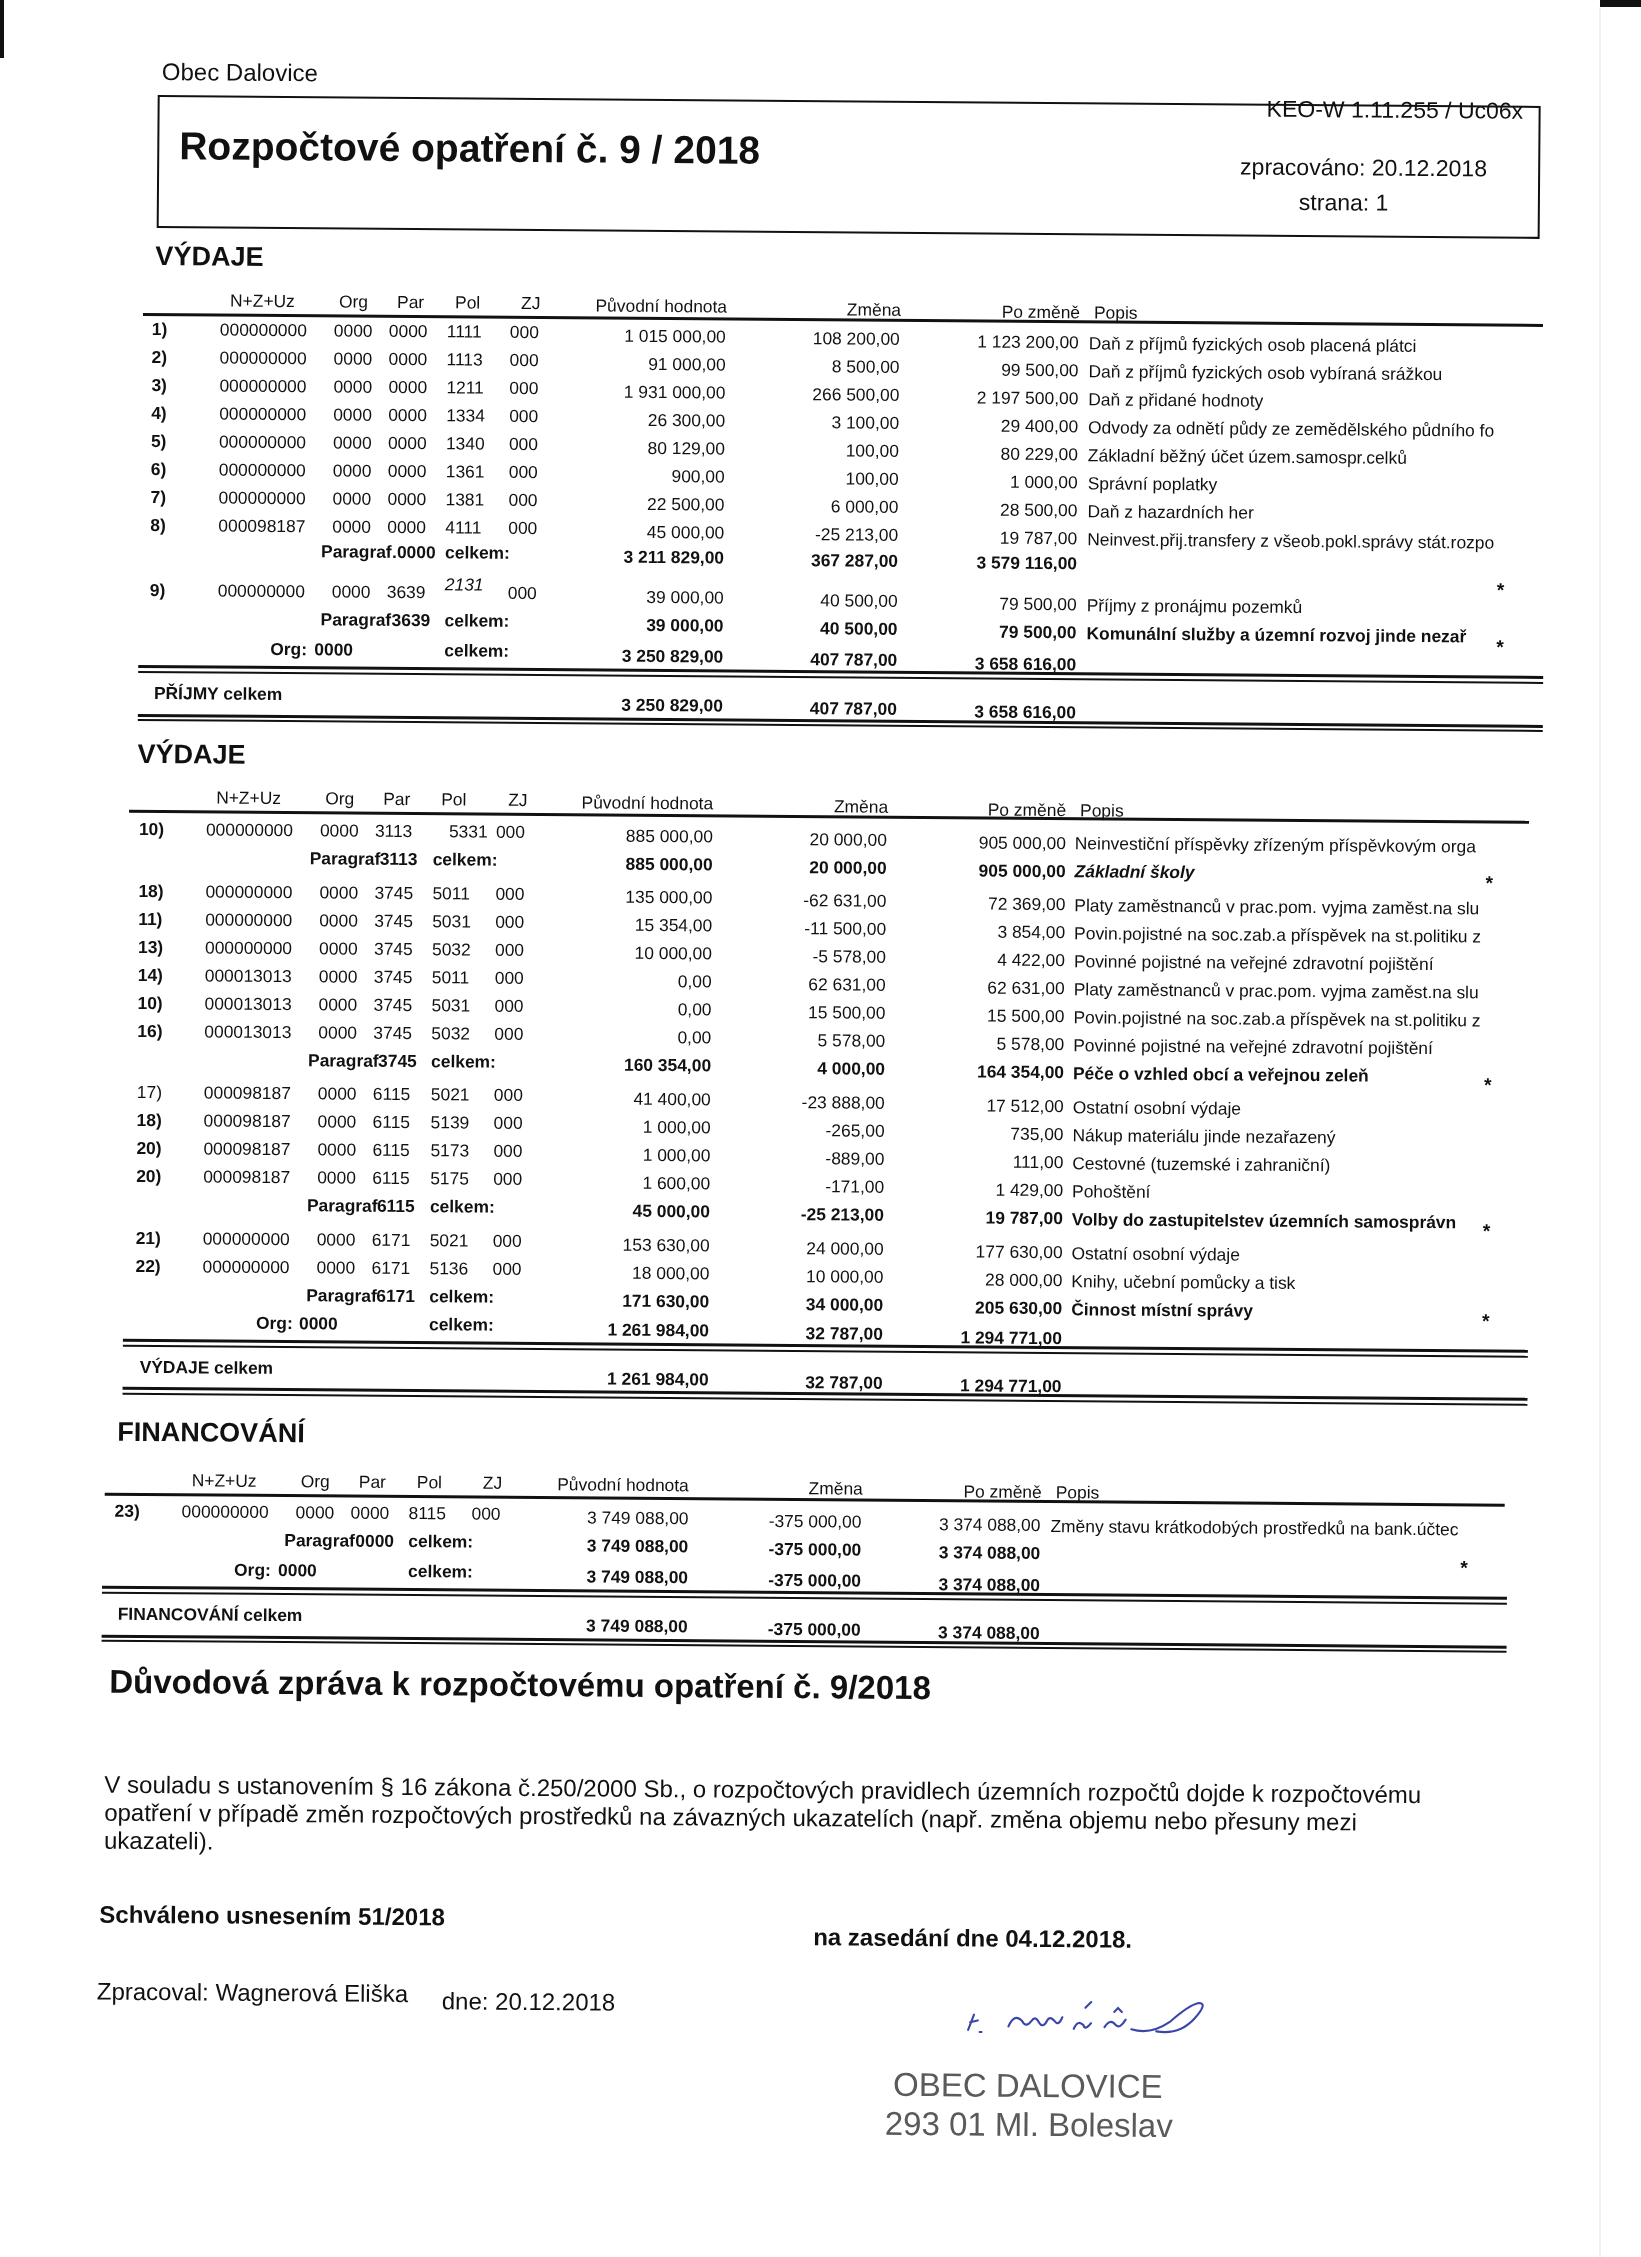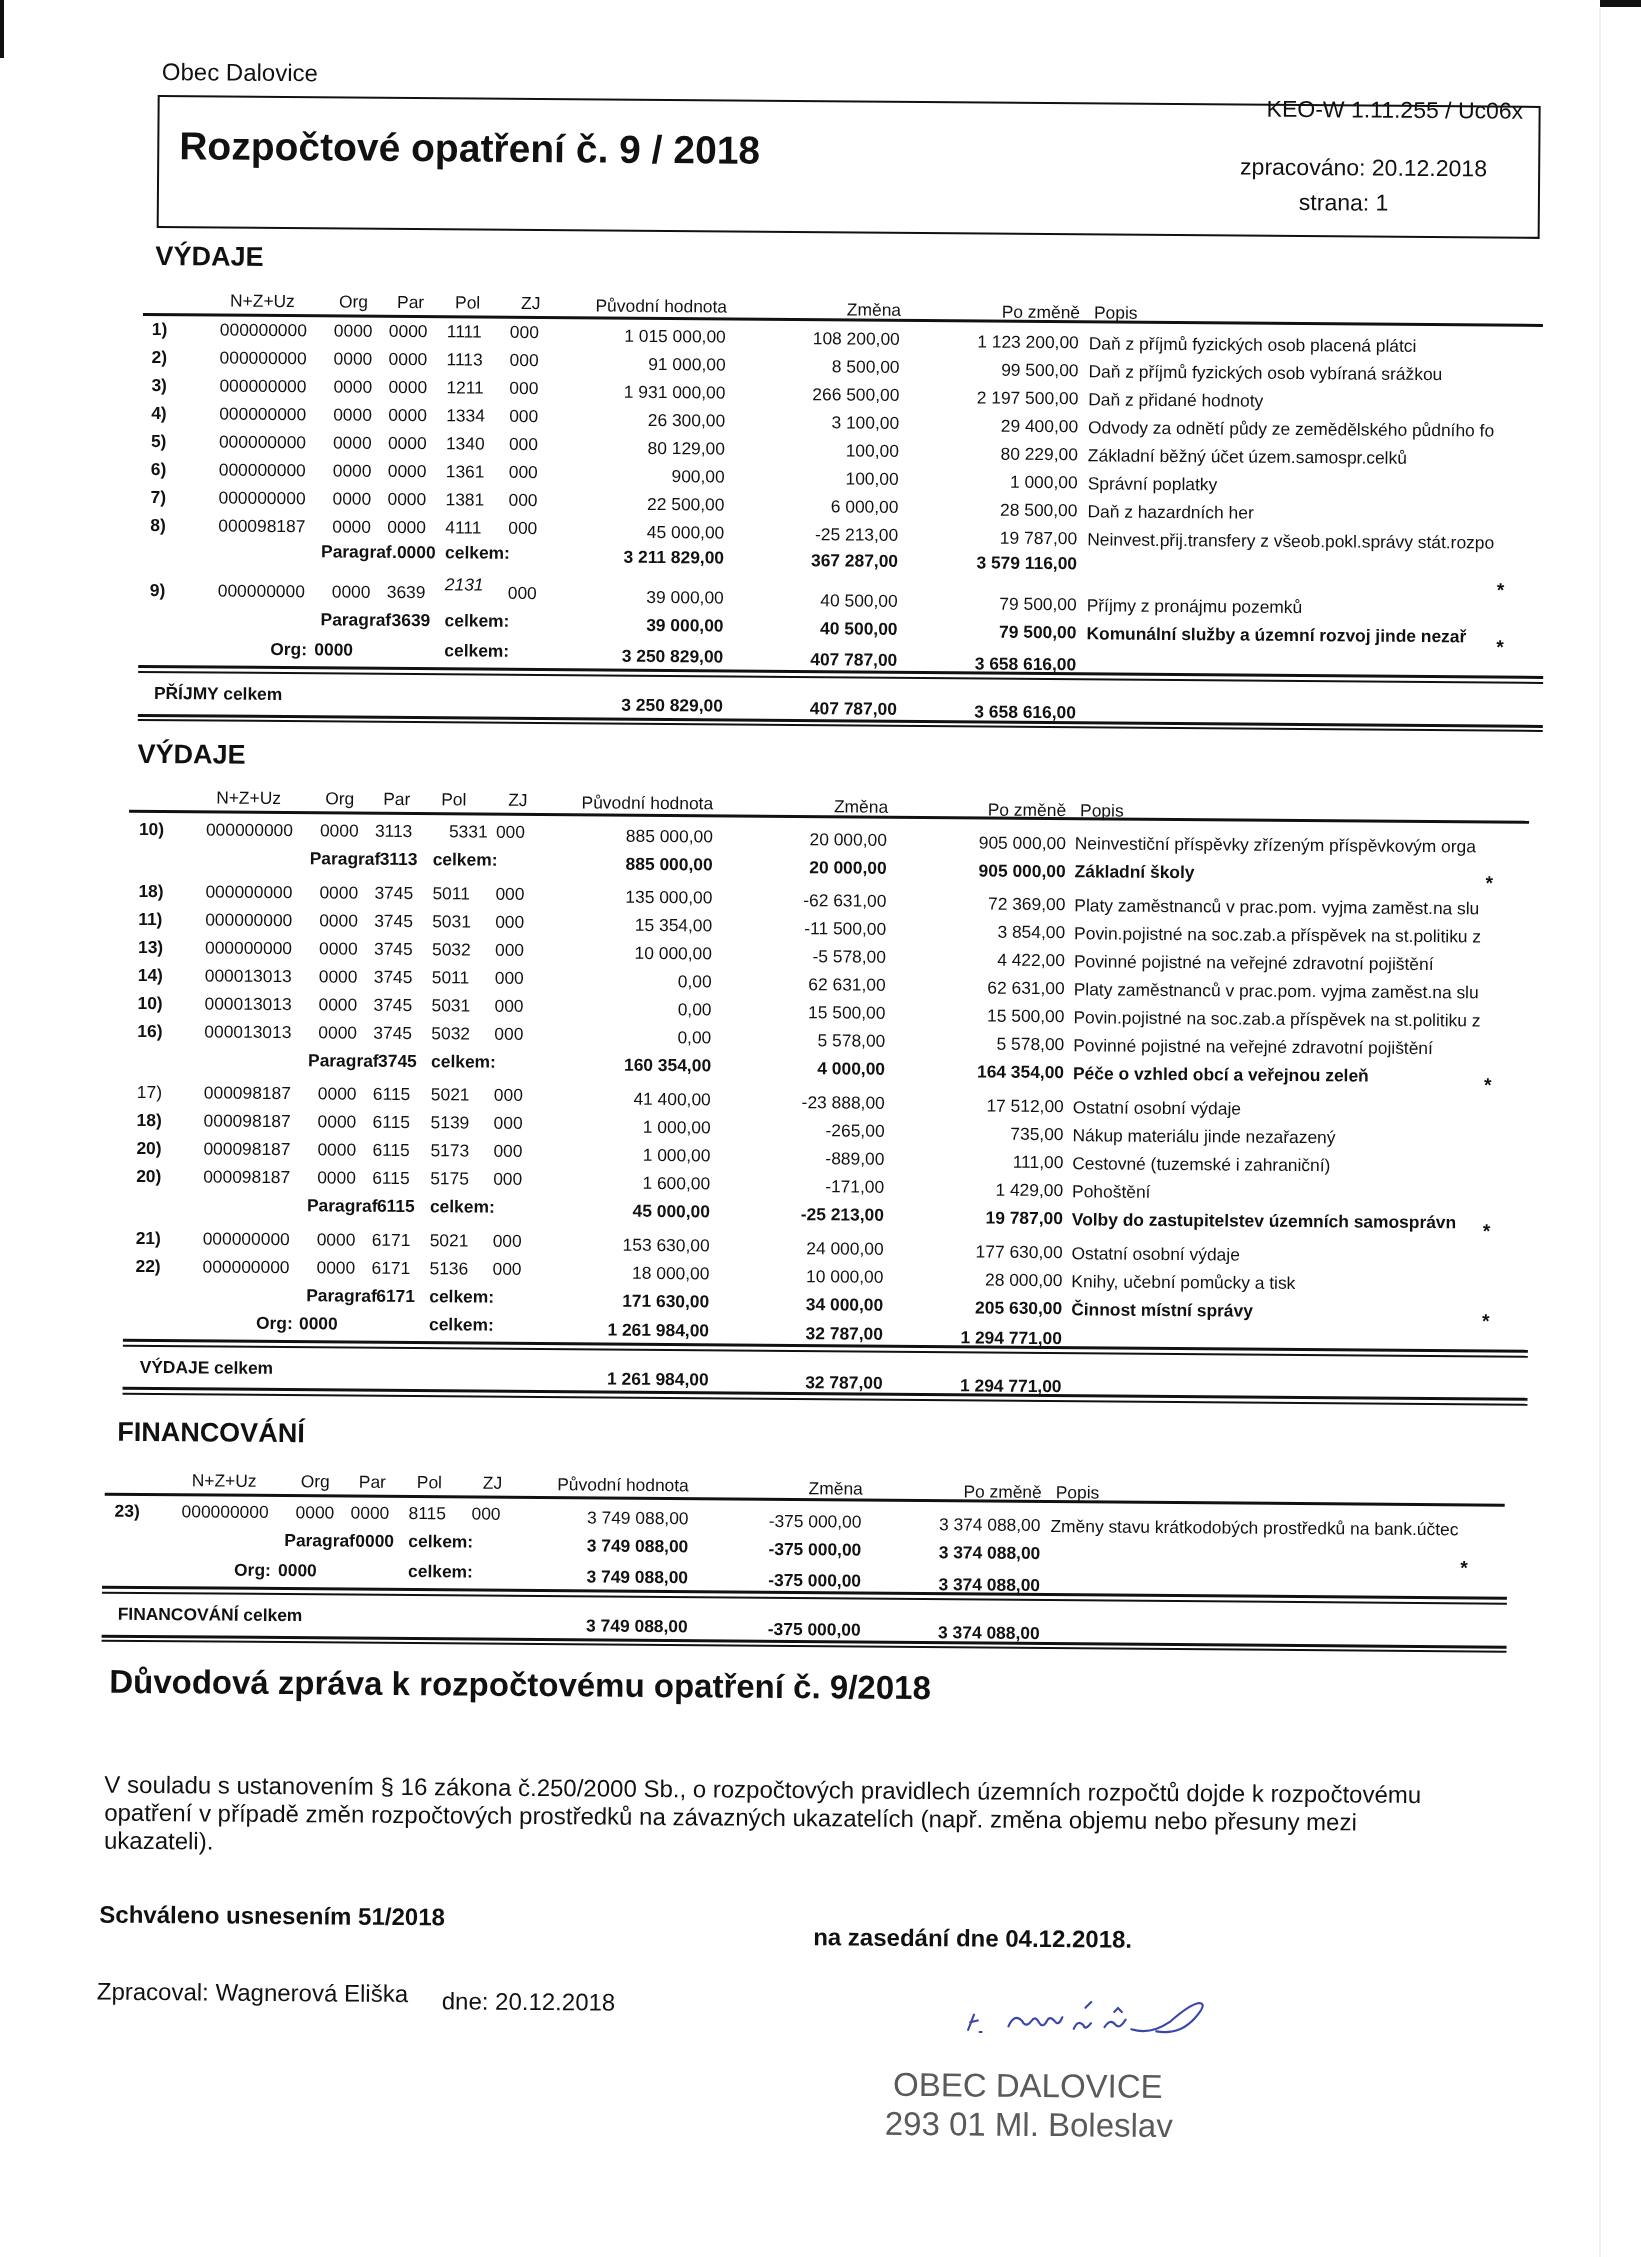--- a/index.html
+++ b/index.html
@@ -235,21 +235,21 @@
     <div class="abs cell num" style="left:565px; width:154px; top:822px;">885 000,00</div>
     <div class="abs cell num" style="left:739px; width:154px; top:824px;">20 000,00</div>
     <div class="abs cell num" style="left:908px; width:164px; top:826px;">905 000,00</div>
     <div class="abs cell" style="left:1081px; top:826px;">Neinvestiční příspěvky zřízeným příspěvkovým orga</div>
     <div class="abs cell bold" style="left:316px; top:847px;">Paragraf</div>
     <div class="abs cell bold" style="left:386px; top:847px;">3113</div>
     <div class="abs cell bold" style="left:439px; top:847px;">celkem:</div>
     <div class="abs cell num bold" style="left:565px; width:154px; top:850px;">885 000,00</div>
     <div class="abs cell num bold" style="left:739px; width:154px; top:852px;">20 000,00</div>
     <div class="abs cell num bold" style="left:908px; width:164px; top:854px;">905 000,00</div>
-    <div class="abs cell bold" style="left:1081px; top:854px;">Základní školy</div>
+    <div class="abs cell bold" style="left:1081px; top:854px;font-style:italic;">Základní školy</div>
     <div class="abs star" style="left:1492px; top:862px;">*</div>
     <div class="abs cell" style="left:145px; top:881px; font-weight:bold;">18)</div>
     <div class="abs cell" style="left:212px; top:881px;">000000000</div>
     <div class="abs cell" style="left:326px; top:881px;">0000</div>
     <div class="abs cell" style="left:381px; top:881px;">3745</div>
     <div class="abs cell" style="left:439px; top:881px;">5011</div>
     <div class="abs cell" style="left:502px; top:881px;">000</div>
     <div class="abs cell num" style="left:565px; width:154px; top:883px;">135 000,00</div>
     <div class="abs cell num" style="left:739px; width:154px; top:885px;">-62 631,00</div>
     <div class="abs cell num" style="left:908px; width:164px; top:887px;">72 369,00</div>

